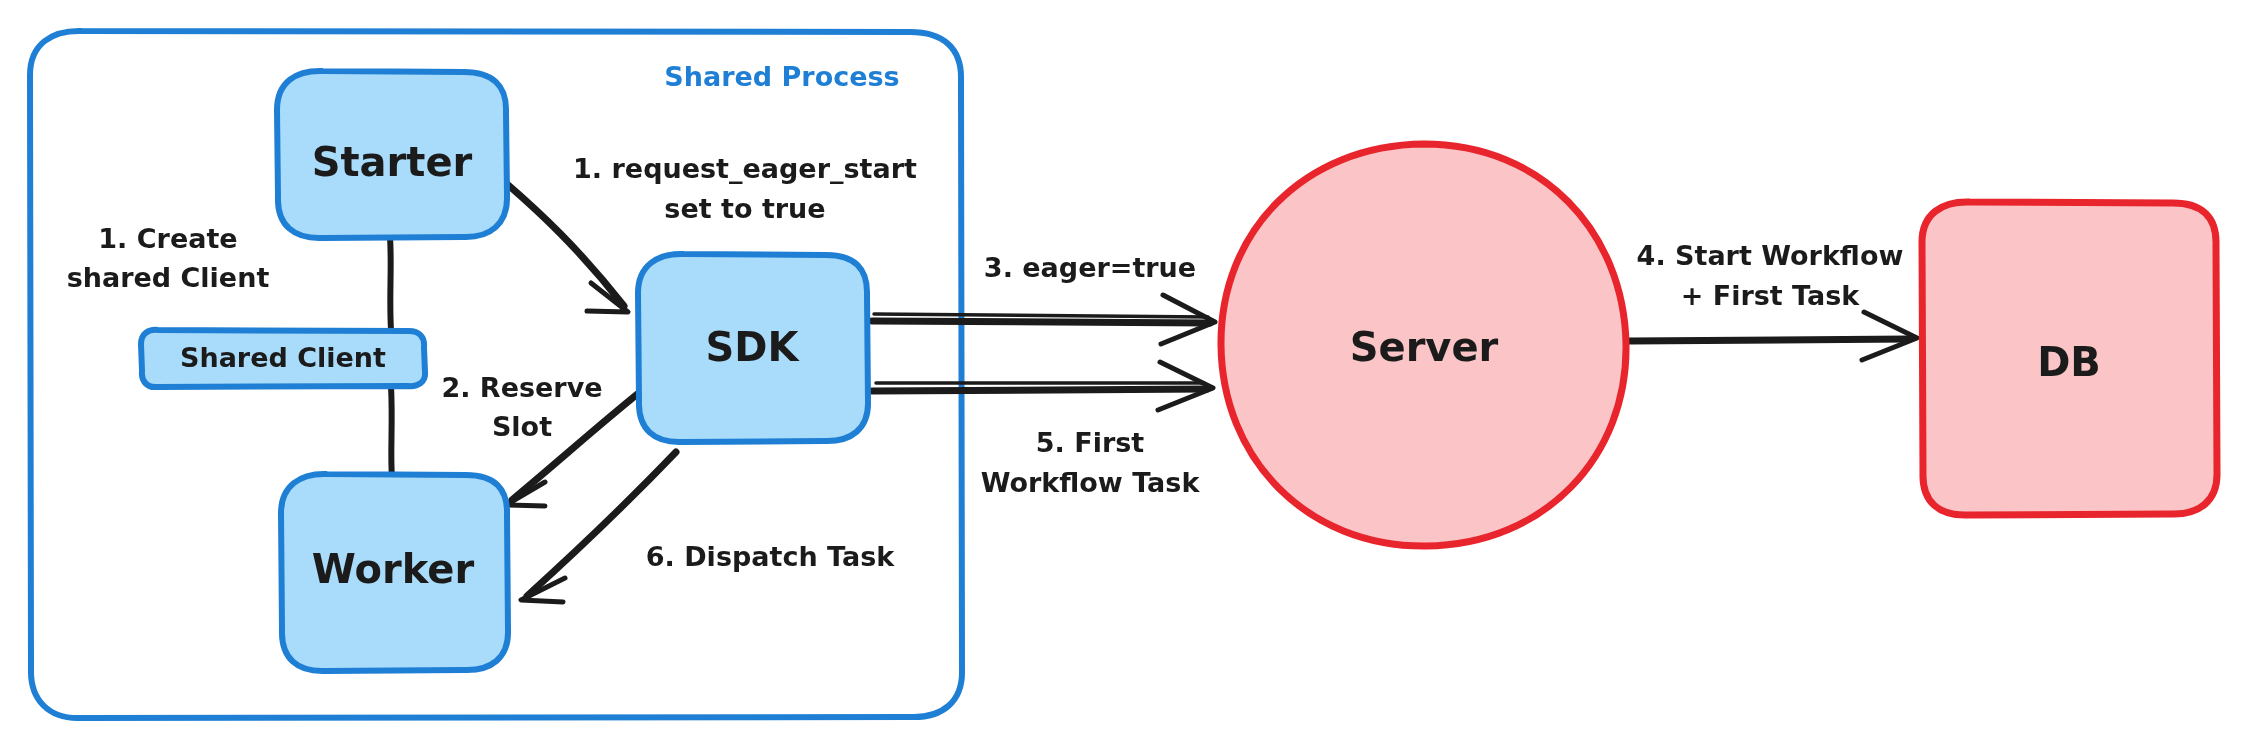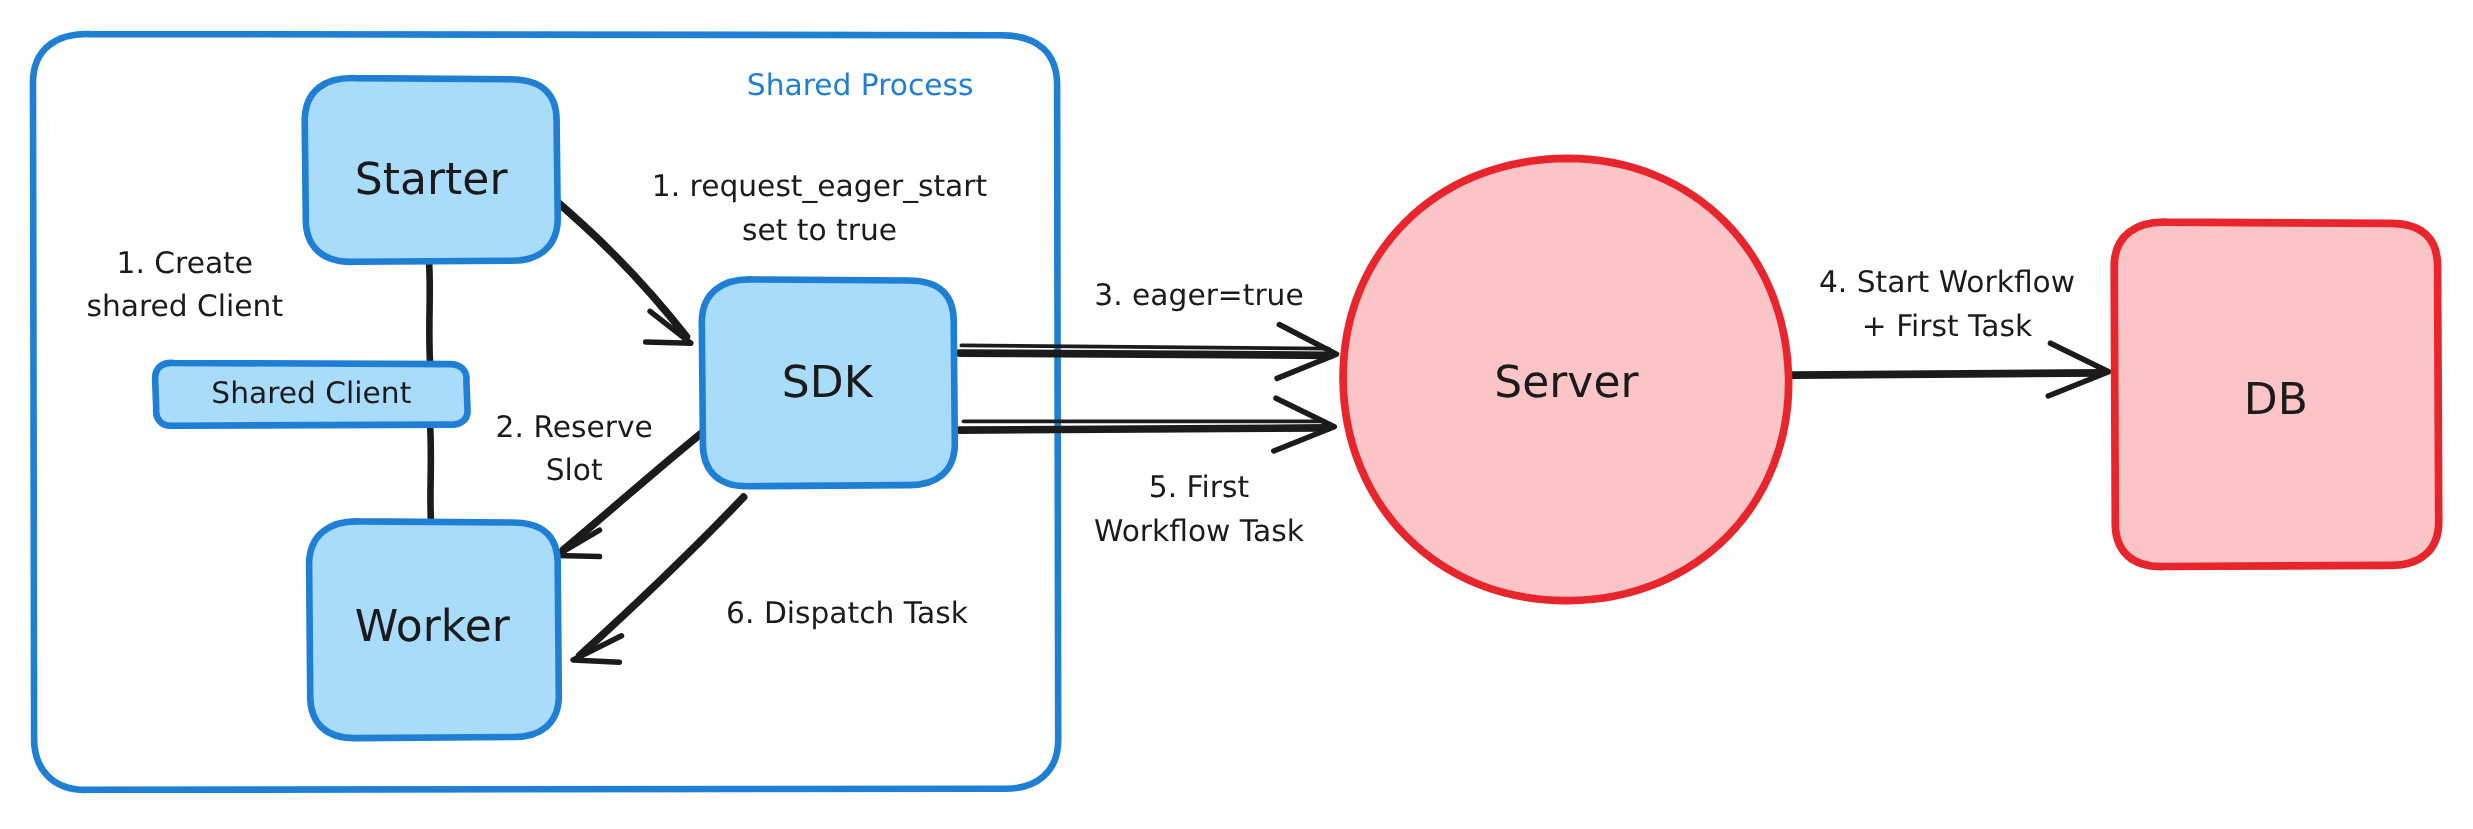--- a/index.html
+++ b/index.html
@@ -10,20 +10,21 @@
   body {
     width: 2248px;
     height: 754px;
     font-family: "DejaVu Sans", sans-serif;
     overflow: hidden;
   }
   #diagram-root {
     position: relative;
     width: 2248px;
     height: 754px;
+    font-weight: bold;
   }
   svg#diagram-canvas {
     position: absolute;
     top: 0; left: 0;
     width: 2248px;
     height: 754px;
   }
   .node-label {
     font-family: "DejaVu Sans", sans-serif;
     fill: #1b1b1b;

